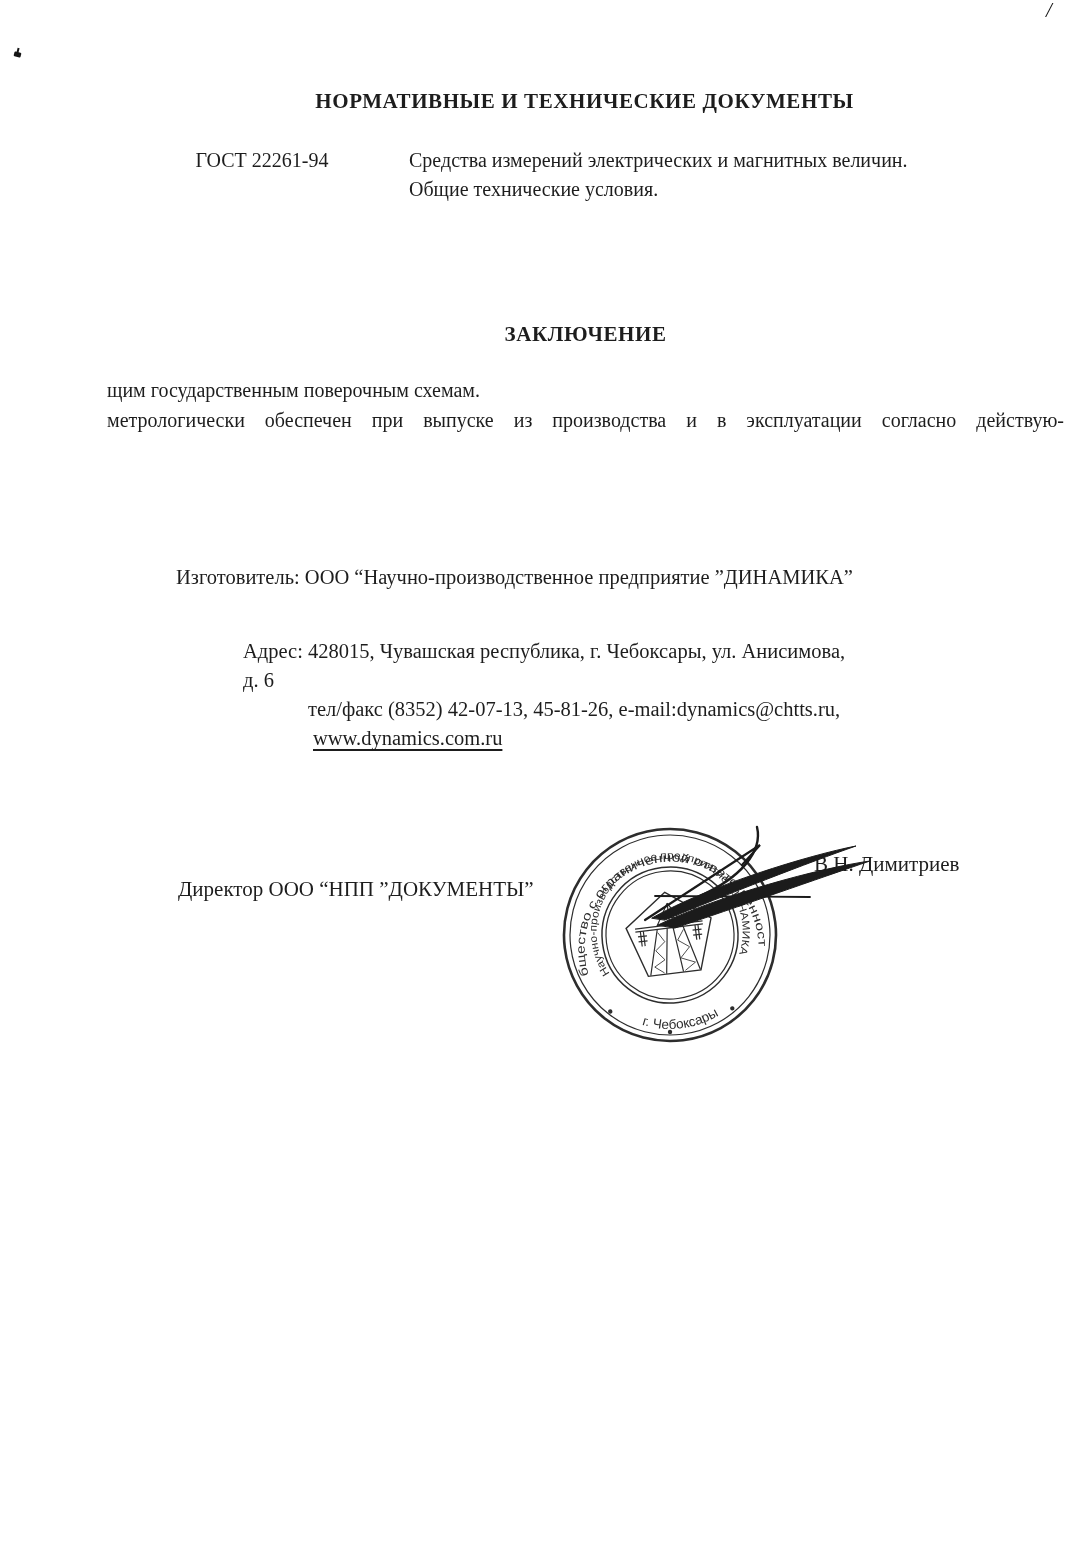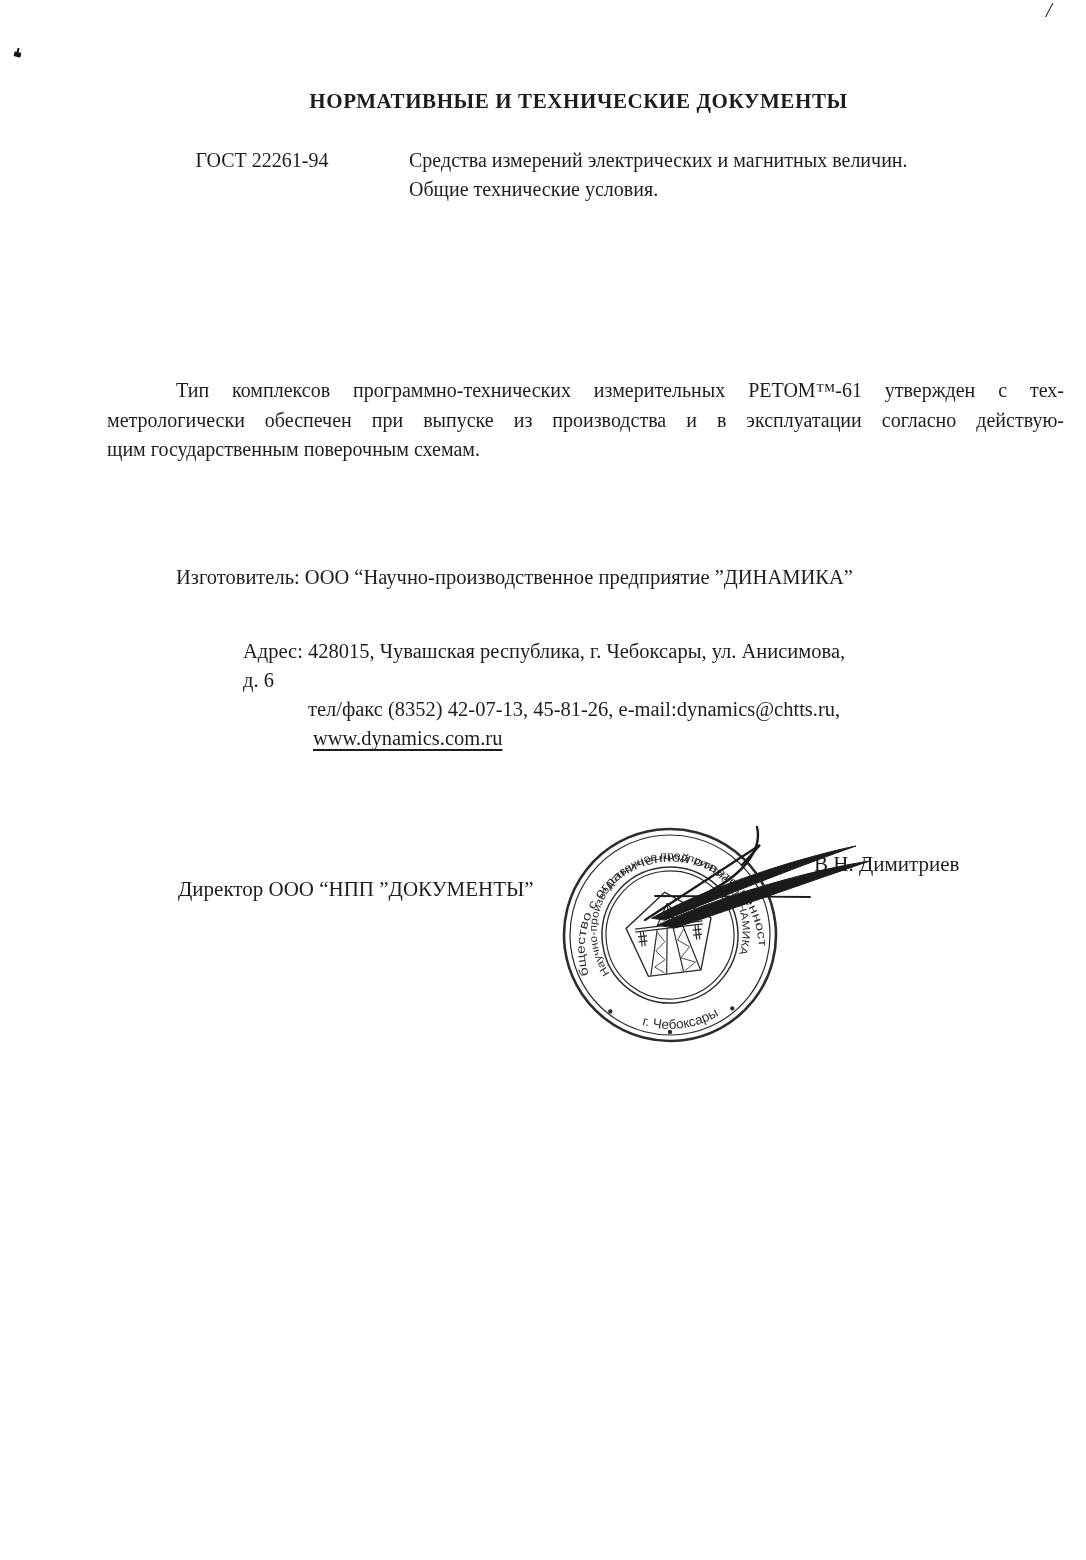--- a/index.html
+++ b/index.html
@@ -7,21 +7,21 @@
     position:relative;width:1086px;height:1560px;background:#ffffff;
     font-family:"Liberation Serif", serif;color:#1d1d1d;overflow:hidden;
   }
   .abs{position:absolute;}
 
   .corner-slash{left:1046px;top:-2px;font-size:21px;font-style:italic;color:#111;}
   .corner-speck{left:14px;top:52px;width:7px;height:5px;background:#161616;
     border-radius:1px;transform:rotate(14deg);}
   .corner-speck:after{content:"";position:absolute;left:2px;top:-4px;width:2px;height:5px;background:#161616;}
 
-  .doc-title{top:89px;left:100px;width:957px;text-align:center;
+  .doc-title{top:89px;left:106px;width:957px;text-align:center;
     font-weight:bold;font-size:21px;letter-spacing:0.6px;}
 
   .docs{top:146px;left:0;width:1086px;font-size:20px;line-height:29px;}
   .doc-row{display:flex;align-items:flex-start;}
   .col-code{margin-left:146px;width:232px;text-align:center;flex:none;}
   .col-desc{margin-left:31px;max-width:660px;}
 
   .concl-title{top:322px;left:107px;width:957px;text-align:center;
     font-weight:bold;font-size:21px;letter-spacing:0.6px;}
 
@@ -61,25 +61,25 @@
       <div class="col-code">
         <div>ГОСТ 22261-94</div>
       </div>
       <div class="col-desc">
         <div>Средства измерений электрических и магнитных величин.</div>
         <div>Общие технические условия.</div>
       </div>
     </div>
   </div>
 
+  <div class="abs concl-title">ЗАКЛЮЧЕНИЕ</div>
 
   <div class="abs concl">
-    <div class="jline first">Тип комплексов программно-технических измерительных РЕТОМ™-61 утвержден с тех-</div>
+    <div class="jline last">щим государственным поверочным схемам.</div>
     <div class="jline">метрологически обеспечен при выпуске из производства и в эксплуатации согласно действую-</div>
-    <div class="jline last">щим государственным поверочным схемам.</div>
   </div>
 
   <div class="abs manu">
     <div class="l1">Изготовитель:  ООО “Научно-производственное предприятие ”ДИНАМИКА”</div>
     <div class="l3">Адрес: 428015, Чувашская республика, г. Чебоксары, ул. Анисимова, д. 6</div>
     <div class="l4">тел/факс (8352) 42-07-13, 45-81-26, e-mail:dynamics@chtts.ru,</div>
     <div class="l5"><span class="site">www.dynamics.com.ru</span></div>
   </div>
 
   <div class="abs director-label">Директор ООО “НПП ”ДОКУМЕНТЫ”</div>

